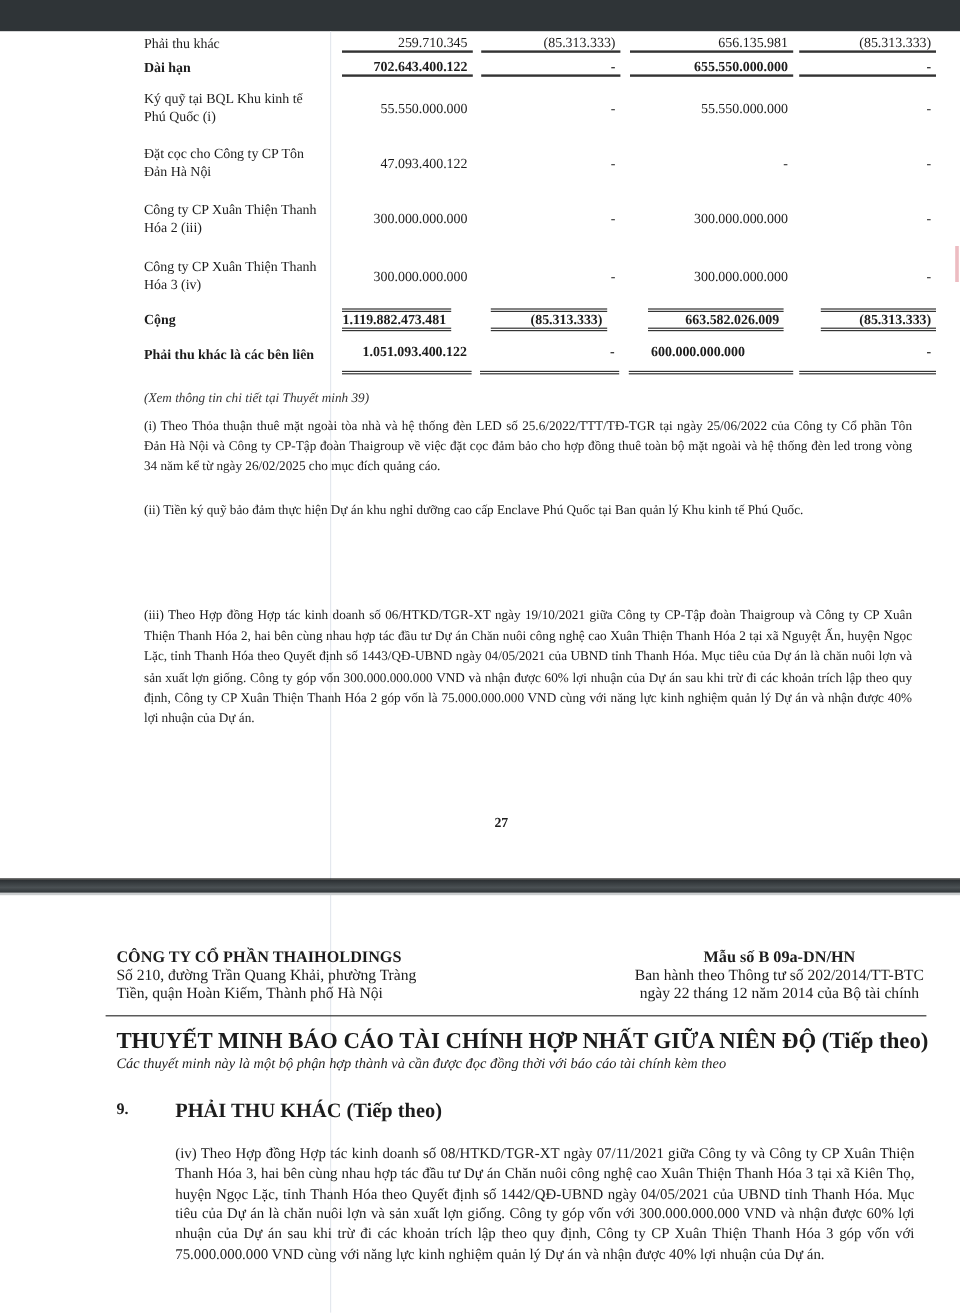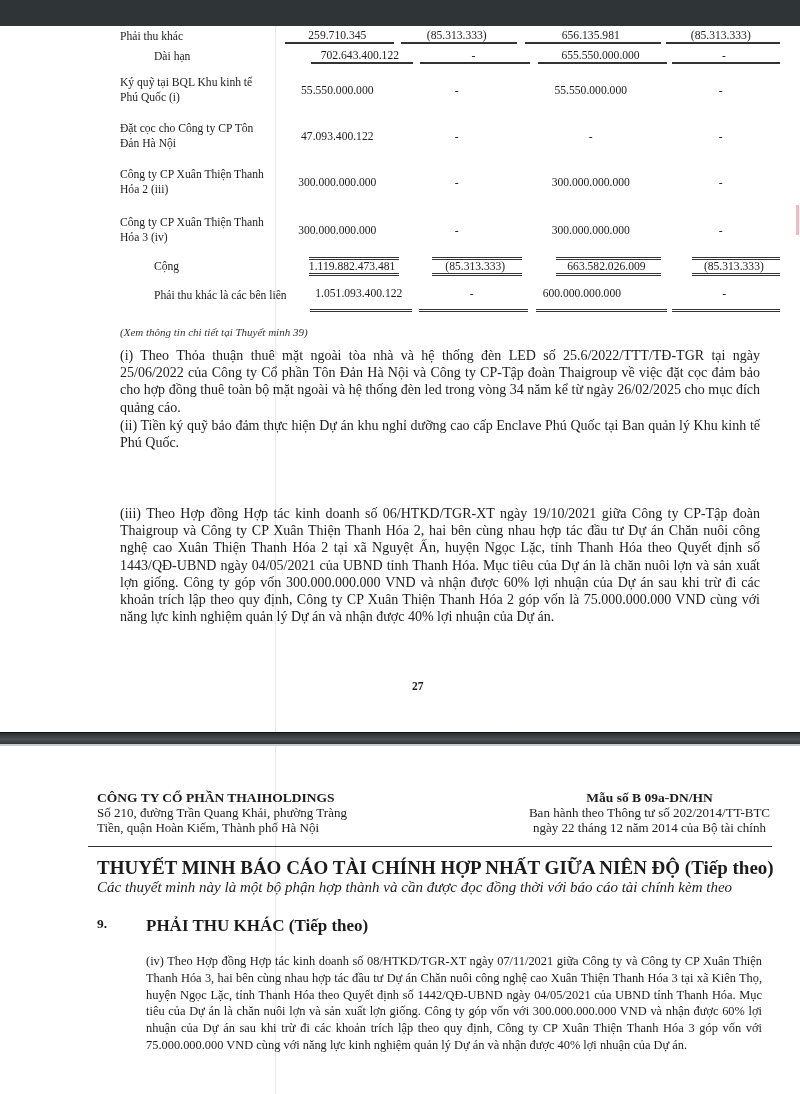--- a/index.html
+++ b/index.html
@@ -9,53 +9,53 @@
   .top-bar { position: absolute; left: 0; top: 0; width: 800px; height: 26px; background: #2f3437; }
   .page-gap { position: absolute; left: 0; top: 732px; width: 800px; height: 14px;
               background: linear-gradient(#2a2e31, #4a5053 60%, #2f3437); border-top: 1px solid #111; border-bottom: 2px solid #c9ccce; }
   .scan-line { position: absolute; left: 275px; top: 26px; width: 1px; height: 1068px; background: #e4e8ee; }
   .edge-mark { position: absolute; left: 796px; top: 205px; width: 3px; height: 30px; background: #e6a0a8; opacity: .7; }
 
   
   .tbl { position: absolute; left: 120px; top: 27px; width: 660px; font-size: 11.6px; }
   .row { position: relative; display: flex; align-items: center; }
   .row .lbl { width: 158px; line-height: 15px; }
-  .row .c { text-align: center; padding-right: 4px; }
+  .row .c { text-align: right; padding-right: 4px; }
   .c1 { width: 112px; margin-left: 12px; }
   .c2 { width: 120px; margin-left: 7px; }
   .c3 { width: 140px; margin-left: 8px; }
   .c4 { width: 118px; margin-left: 5px; }
-  .b { font-weight: normal; margin-left: 34px; }
+  .b { font-weight: bold; }
   .uline { border-bottom: 2px solid #333; }
   .dline { border-top: 3px double #333; border-bottom: 3px double #333; }
 
   .r-ptk { height: 18px; }
   .r-dh { height: 22px; }
   .r-kq { height: 46px; }
   .r-dc { height: 46px; }
   .r-xt2 { height: 46px; }
   .r-xt3 { height: 50px; }
   .r-cong { height: 22px; gap: 26px; }
   .r-lien { height: 36px; }
   .note-ref { position: absolute; left: 120px; top: 326px; font-style: italic; font-size: 11px; color: #333; text-align: center; }
 
-  .para { position: absolute; left: 120px; width: 640px; font-size: 14px; line-height: 17.2px; text-align: justify; }
+  .para { position: absolute; left: 120px; width: 640px; font-size: 11px; line-height: 17.2px; text-align: justify; }
   .p1 { top: 347px; }
   .p2 { top: 417px; }
   .p3 { top: 505px; }
   .page-num { position: absolute; left: 412px; top: 680px; font-size: 11.5px; font-weight: bold; }
 
   
   .hdr-left { position: absolute; left: 97px; top: 790px; font-size: 13px; line-height: 15px; }
   .hdr-left .company { font-weight: bold; font-size: 13.5px; }
   .hdr-right { position: absolute; right: 30px; top: 790px; font-size: 13px; line-height: 15px; text-align: center; }
   .hdr-right .form { font-weight: bold; font-size: 13.5px; }
   .hdr-rule { position: absolute; left: 88px; top: 846px; width: 684px; height: 1px; background: #333; }
   .doc-title { position: absolute; left: 97px; top: 857px; font-size: 19px; font-weight: bold; }
-  .doc-sub { position: absolute; left: 97px; top: 879px; font-size: 15px; font-style: italic; }
+  .doc-sub { position: absolute; left: 97px; top: 879px; font-size: 12px; font-style: italic; }
   .sec-num { position: absolute; left: 97px; top: 916px; font-size: 13.4px; font-weight: bold; }
   .sec-title { position: absolute; left: 146px; top: 916px; font-size: 17px; font-weight: bold; }
   .p4 { top: 953px; left: 146px; width: 616px; font-size: 12.4px; line-height: 16.8px; }
 </style>
 </head>
 <body>
 
 <div class="top-bar"></div>
 <div class="scan-line"></div>
 <div class="edge-mark"></div>

